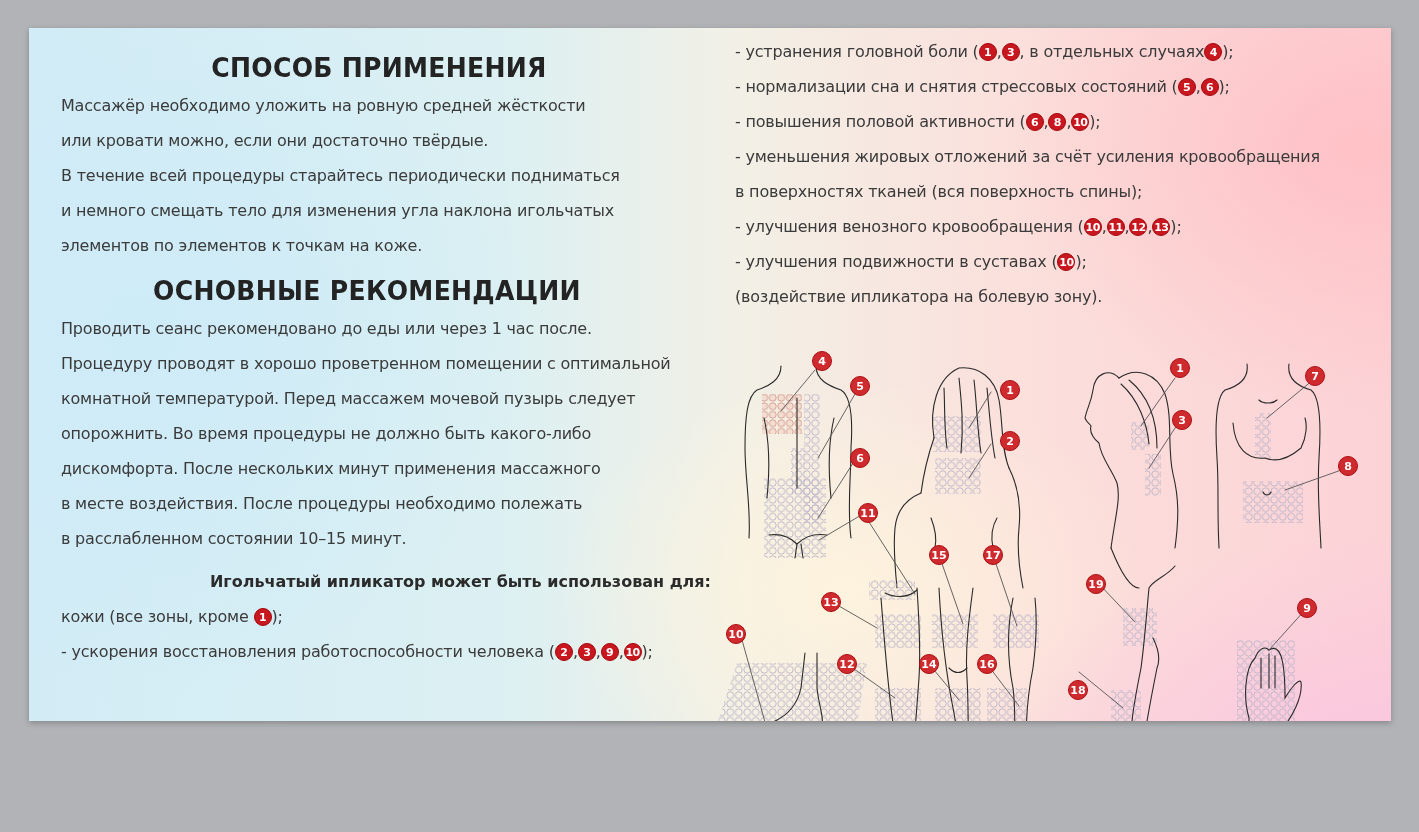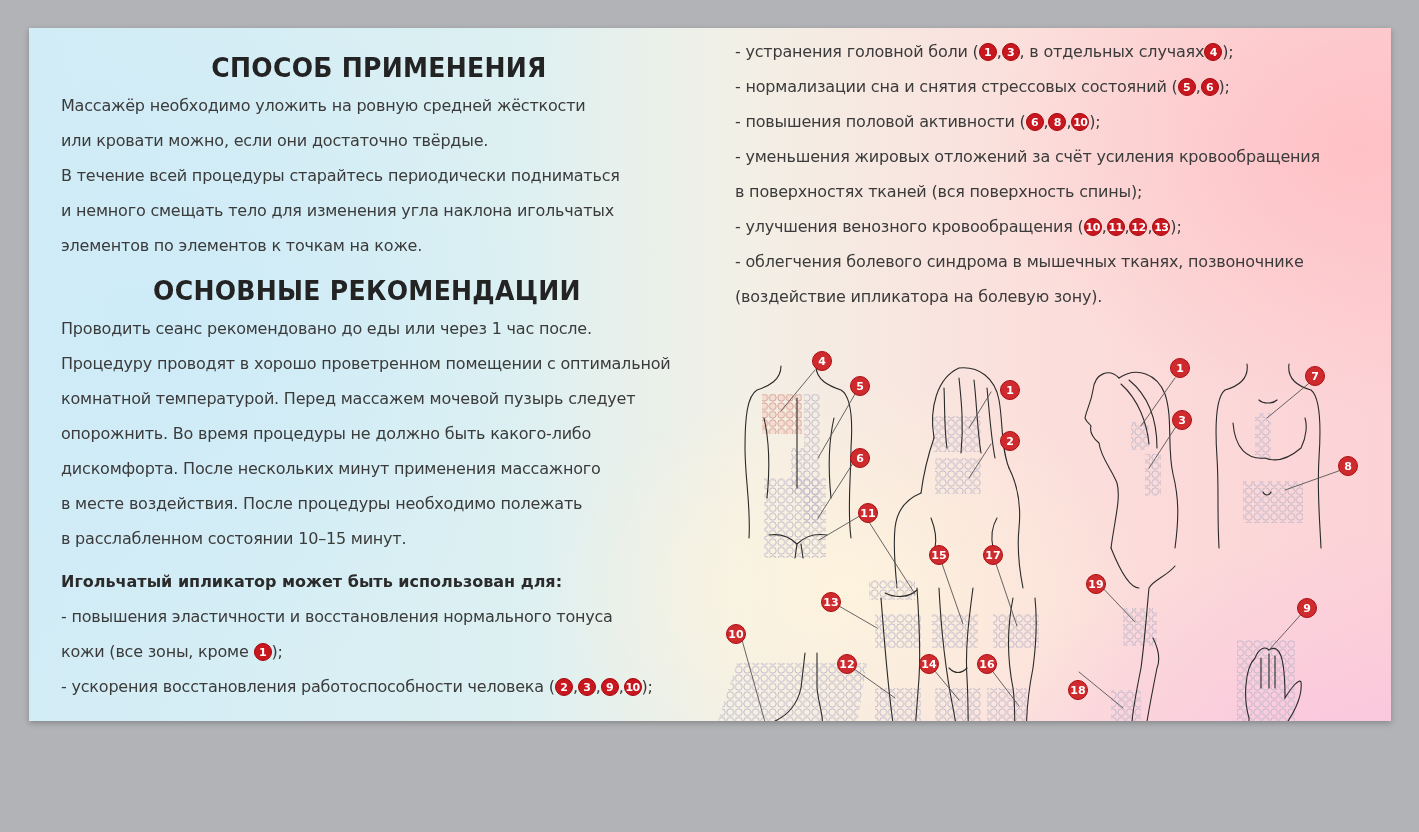--- a/index.html
+++ b/index.html
@@ -28,21 +28,21 @@
       font-size: 27px; letter-spacing: 0.3px;
       color: #232323; margin: 0; text-align: center;
       transform: scaleX(0.93);
     }
     .h1a { margin-top: 2px; margin-left: -32px; width: 700px; height: 40px; line-height: 40px; }
     .h1b { margin-top: 8px; margin-left: -14px; width: 640px; height: 40px; line-height: 40px; }
     .p {
       font-size: 16px; color: #3b3b3b; line-height: 35px; white-space: nowrap;
       letter-spacing: -0.2px;
     }
-    .bold { font-weight: bold; color: #2b2b2b; font-size: 16px; line-height: 35px; }
+    .bold { font-weight: bold; color: #2b2b2b; font-size: 16px; line-height: 35px; text-align: right; }
     .badge {
       display: inline-block; width: 18px; height: 18px; border-radius: 50%;
       background: #c9171f; color: #fff; font-size: 11px; font-weight: bold;
       line-height: 18px; text-align: center; vertical-align: 1px;
       border: 1px solid #a5060c; box-sizing: border-box;
       letter-spacing: -0.5px;
     }
     .illus { position: absolute; left: 0; top: 0; width: 1362px; height: 775px; pointer-events: none; }
     .label {
       position: absolute; width: 20px; height: 20px; border-radius: 50%;
@@ -71,33 +71,32 @@
       <div class="p">Процедуру проводят в хорошо проветренном помещении с оптимальной</div>
       <div class="p">комнатной температурой. Перед массажем мочевой пузырь следует</div>
       <div class="p">опорожнить. Во время процедуры не должно быть какого-либо</div>
       <div class="p">дискомфорта. После нескольких минут применения массажного</div>
       <div class="p">в месте воздействия. После процедуры необходимо полежать</div>
       <div class="p">в расслабленном состоянии 10–15 минут.</div>
     </div>
 
     <div style="height:8px"></div>
     <div class="bold">Игольчатый ипликатор может быть использован для:</div>
-    <div class="p">- повышения эластичности и восстановления нормального тонуса</div>
     <div class="p"><span>кожи (все зоны, кроме </span><span class="badge">1</span><span>);</span></div>
     <div class="p"><span>- ускорения восстановления работоспособности человека (</span><span class="badge">2</span>,<span class="badge">3</span>,<span class="badge">9</span>,<span class="badge">10</span><span>);</span></div>
   </div>
 
   <div class="col-right">
     <div class="p"><span>- устранения головной боли (</span><span class="badge">1</span>,<span class="badge">3</span><span>, в отдельных случаях</span><span class="badge">4</span><span>);</span></div>
     <div class="p"><span>- нормализации сна и снятия стрессовых состояний (</span><span class="badge">5</span>,<span class="badge">6</span><span>);</span></div>
     <div class="p"><span>- повышения половой активности (</span><span class="badge">6</span>,<span class="badge">8</span>,<span class="badge">10</span><span>);</span></div>
     <div class="p">- уменьшения жировых отложений за счёт усиления кровообращения</div>
     <div class="p">в поверхностях тканей (вся поверхность спины);</div>
     <div class="p"><span>- улучшения венозного кровообращения (</span><span class="badge">10</span>,<span class="badge">11</span>,<span class="badge">12</span>,<span class="badge">13</span><span>);</span></div>
-    <div class="p">- облегчения болевого синдрома в мышечных тканях, позвоночнике</div>
+    <div class="p"><span>- улучшения подвижности в суставах (</span><span class="badge">10</span><span>);</span></div>
     <div class="p">(воздействие ипликатора на болевую зону).</div>
   </div>
 
   <svg class="illus" viewBox="0 0 1362 775" xmlns="http://www.w3.org/2000/svg">
     <defs>
       <pattern id="dots" width="8.5" height="8.5" patternUnits="userSpaceOnUse">
         <circle cx="4.25" cy="4.25" r="3.5" fill="none" stroke="#b8b3c8" stroke-width="0.9"></circle>
       </pattern>
       <pattern id="dotsR" width="8.5" height="8.5" patternUnits="userSpaceOnUse">
         <circle cx="4.25" cy="4.25" r="3.5" fill="rgba(240,190,175,0.35)" stroke="#d49a8e" stroke-width="0.9"></circle>

